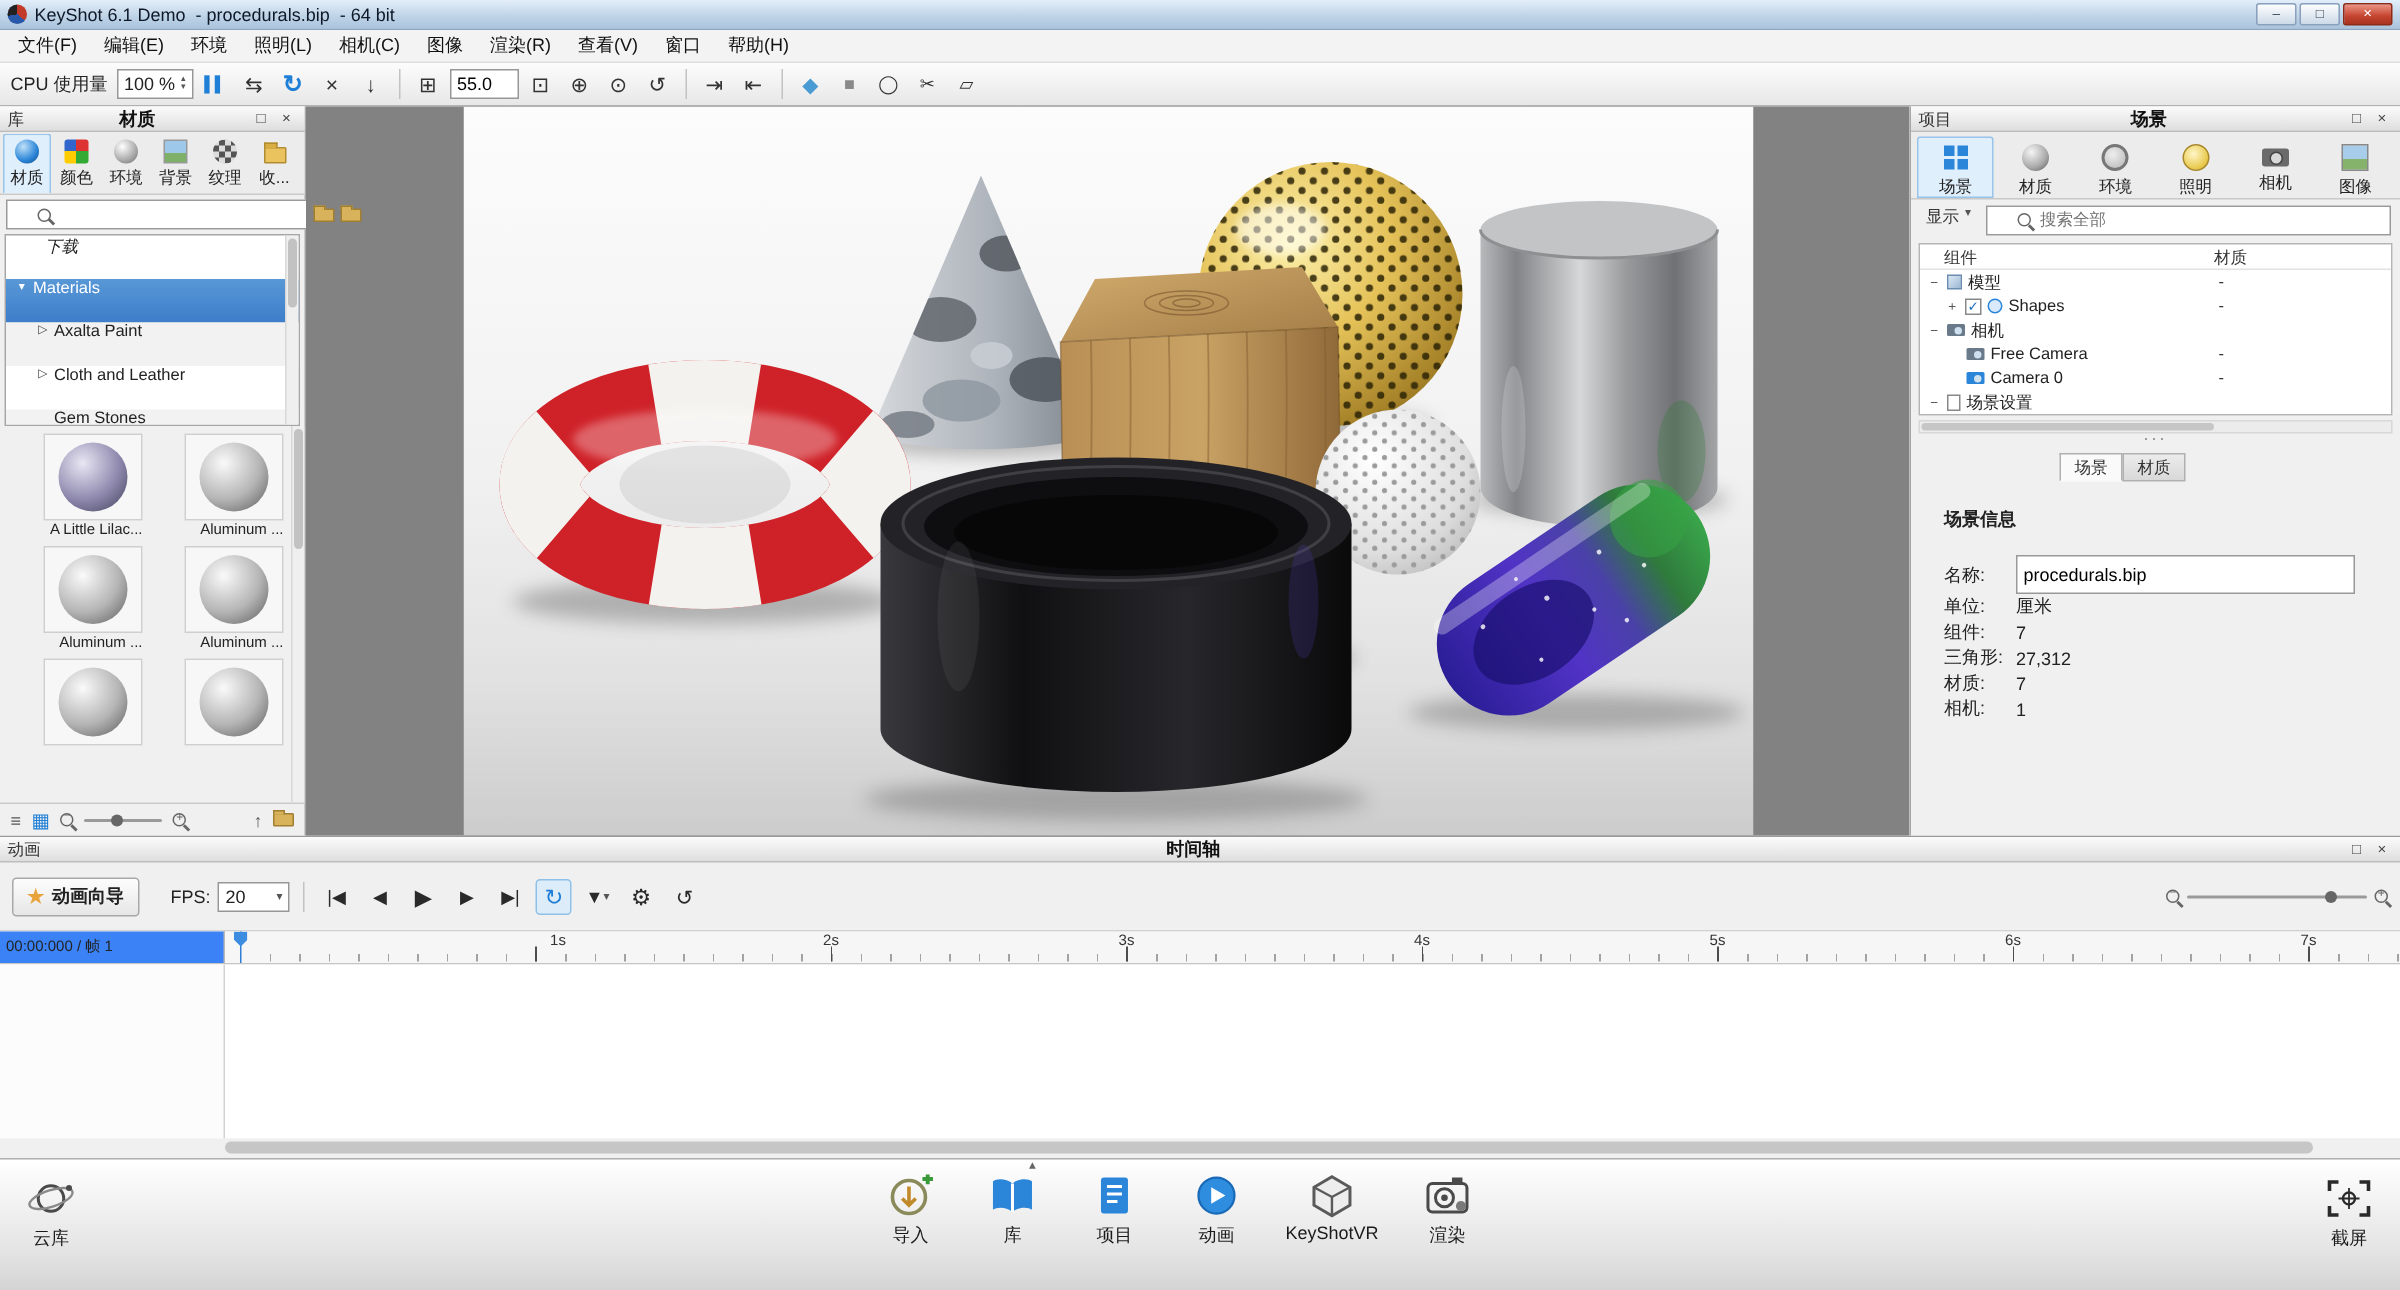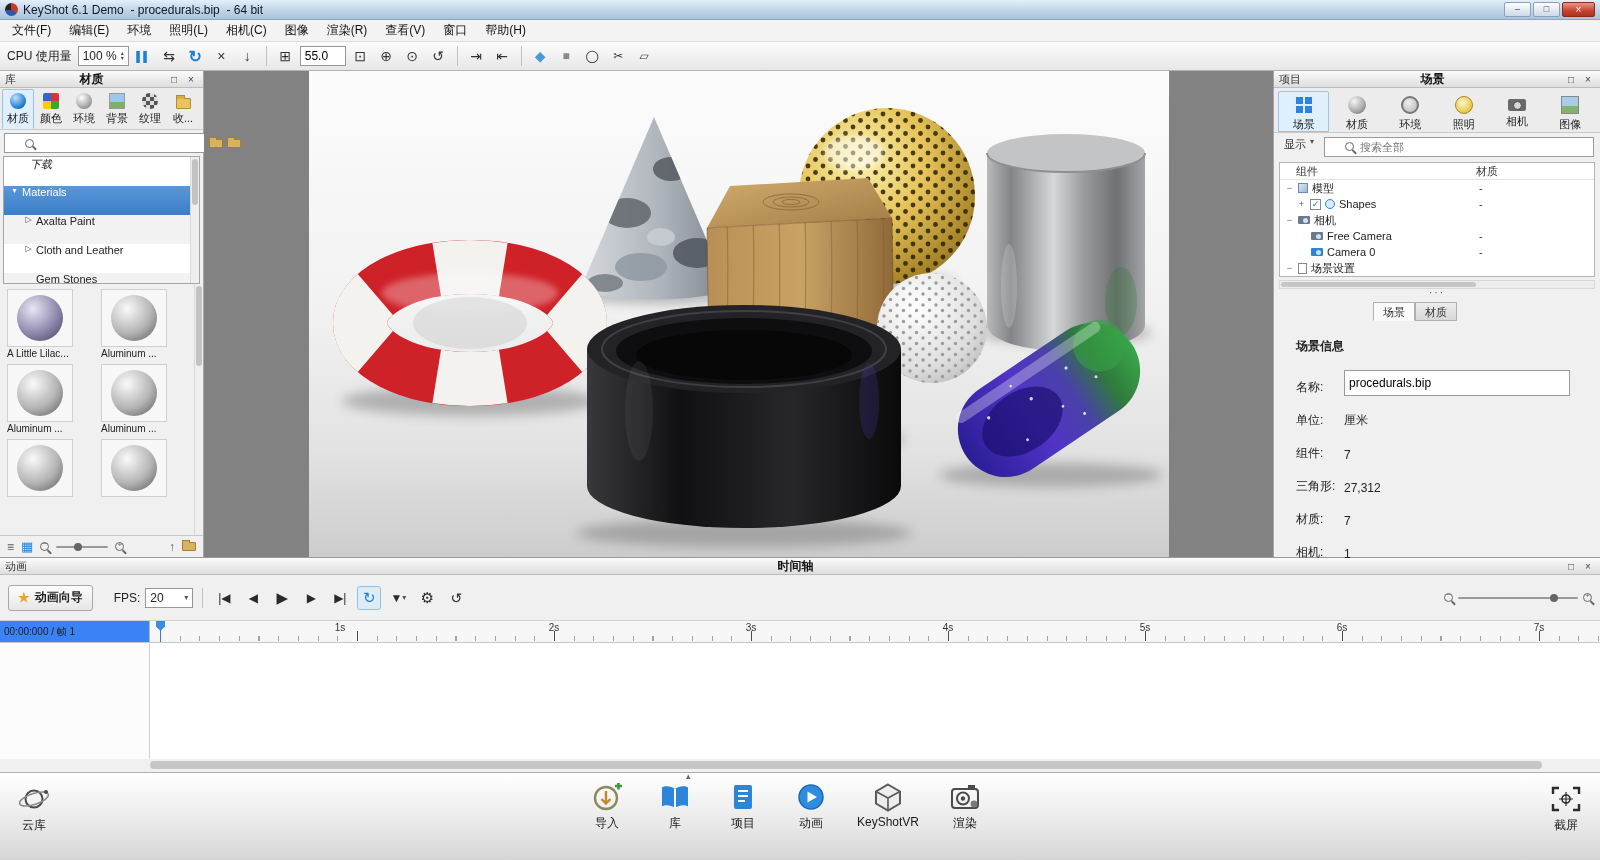--- a/index.html
+++ b/index.html
@@ -67,21 +67,21 @@
   .trow.group{font-style:italic;padding-left:26px}
   .trow.stripe{background:#f2f2f2}
   .trow.selrow{background:linear-gradient(#5898d6,#3d7dca);color:#fff}
   .trow .exp{width:9px;font-size:8px;color:#444;text-align:center;flex:none}
   .trow.selrow .exp{color:#fff}
   .trow.lvl1{padding-left:20px}
   .vtrack{position:absolute;top:0;right:0;bottom:0;width:9px;background:#efefef;border-left:1px solid #d8d8d8}
   .vthumb{position:absolute;right:1px;width:6px;border-radius:3px;background:#c2c2c2}
   .thumbs{position:relative;flex:1;overflow:hidden;padding:5px 14px 0 7px}
   .tgrid{display:grid;grid-template-columns:1fr 1fr;column-gap:6px;row-gap:4px}
-  .thumb{display:flex;flex-direction:column;align-items:flex-start}
+  .thumb{display:flex;flex-direction:column;align-items:flex-end}
   .timg{width:66px;height:58px;background:#f7f7f7;border:1px solid #cfcfcf;display:flex;align-items:center;justify-content:center}
   .sphere{width:46px;height:46px;border-radius:50%}
   .sph-lilac{background:radial-gradient(circle at 35% 30%,#e9e6f4,#8f8aae 55%,#403d58)}
   .sph-alu{background:radial-gradient(circle at 35% 30%,#fafafa,#b5b5b5 55%,#585858)}
   .tname{font-size:10px;max-width:66px;overflow:hidden;text-overflow:ellipsis;white-space:nowrap;margin-top:1px;height:12px}
   .lib-foot{height:22px;display:flex;align-items:center;gap:7px;padding:0 7px;border-top:1px solid #c9c9c9;flex:none}
   .lf-icon{font-size:12px;color:#555;line-height:1}
   .lf-icon.grid{color:#1f7fd6;font-size:13px}
   .slider{position:relative;width:52px;height:2px;background:#9a9a9a;border-radius:1px}
   .knob{position:absolute;top:-3px;width:8px;height:8px;border-radius:50%;background:#666}
@@ -120,21 +120,21 @@
   .ic-cam.active{background:#2b85d8}
   .ic-doc{width:9px;height:11px;border:1px solid #888;background:#fff;flex:none}
   .hscroll{height:9px;margin:3px 5px 0;background:#ececec;border:1px solid #d8d8d8;position:relative;flex:none}
   .hthumb{position:absolute;top:1px;bottom:1px;left:1px;width:62%;background:#c6c6c6;border-radius:3px}
   .dots{height:10px;text-align:center;font-size:10px;line-height:7px;color:#555;letter-spacing:2px;flex:none}
   .subtabs{display:flex;justify-content:center;margin:3px 44px 0 0;flex:none}
   .stab{width:42px;height:19px;line-height:18px;text-align:center;font-size:11px;border:1px solid #b0b0b0;background:linear-gradient(#ececec,#d8d8d8);color:#333}
   .stab.sel{background:#fafafa;border-bottom-color:#fafafa}
   .sinfo{padding:17px 0 0 22px;font-size:12px}
   .sinfo h3{font-size:12px;font-weight:bold;margin:0 0 15px}
-  .irow{display:flex;align-items:flex-end;margin-bottom:16px}
+  .irow{display:flex;align-items:center;margin-bottom:0}
   .ilabel{width:48px;flex:none}
   .iinput{width:226px;height:18px;border:1px solid #999;padding:12px 4px;font:12px "Liberation Sans",sans-serif}
 
   
   .tl{height:215px;display:flex;flex-direction:column;background:#f0f0f0;border-top:1px solid #999}
   .tl-controls{height:46px;display:flex;align-items:center;gap:5px;padding:0 8px;border-bottom:1px solid #d2d2d2;flex:none}
   .wizard{display:inline-flex;align-items:center;gap:5px;height:26px;padding:0 9px;border:1px solid #a8a8a8;border-radius:3px;background:linear-gradient(#fdfdfd,#e6e6e6);font-size:12px;font-weight:bold;color:#222}
   .star{color:#e8a33d;font-size:13px;line-height:1}
   .fps-l{font-size:12px;margin-left:16px}
   .fps{width:48px;justify-content:space-between}
@@ -698,21 +698,21 @@
       <span class="zoomslider">
           <span class="knob" style="left:92px"></span>
         </span>
       <span class="mag plus"></span>
     </div>
     <div class="tl-ruler">
       <div class="clock">00:00:000 / 帧 1</div>
       <div class="ruler-area">
         <div class="ticks-minor"></div>
         <div class="ticks-major"></div>
-        <span class="rlabel" style="left:190px">1s</span>
+        <span class="rlabel" style="left:222px">1s</span>
         <span class="rlabel" style="left:404px">2s</span>
         <span class="rlabel" style="left:601px">3s</span>
         <span class="rlabel" style="left:798px">4s</span>
         <span class="rlabel" style="left:995px">5s</span>
         <span class="rlabel" style="left:1192px">6s</span>
         <span class="rlabel" style="left:1389px">7s</span>
         <div class="playhead"></div>
       </div>
     </div>
     <div class="tl-track">

